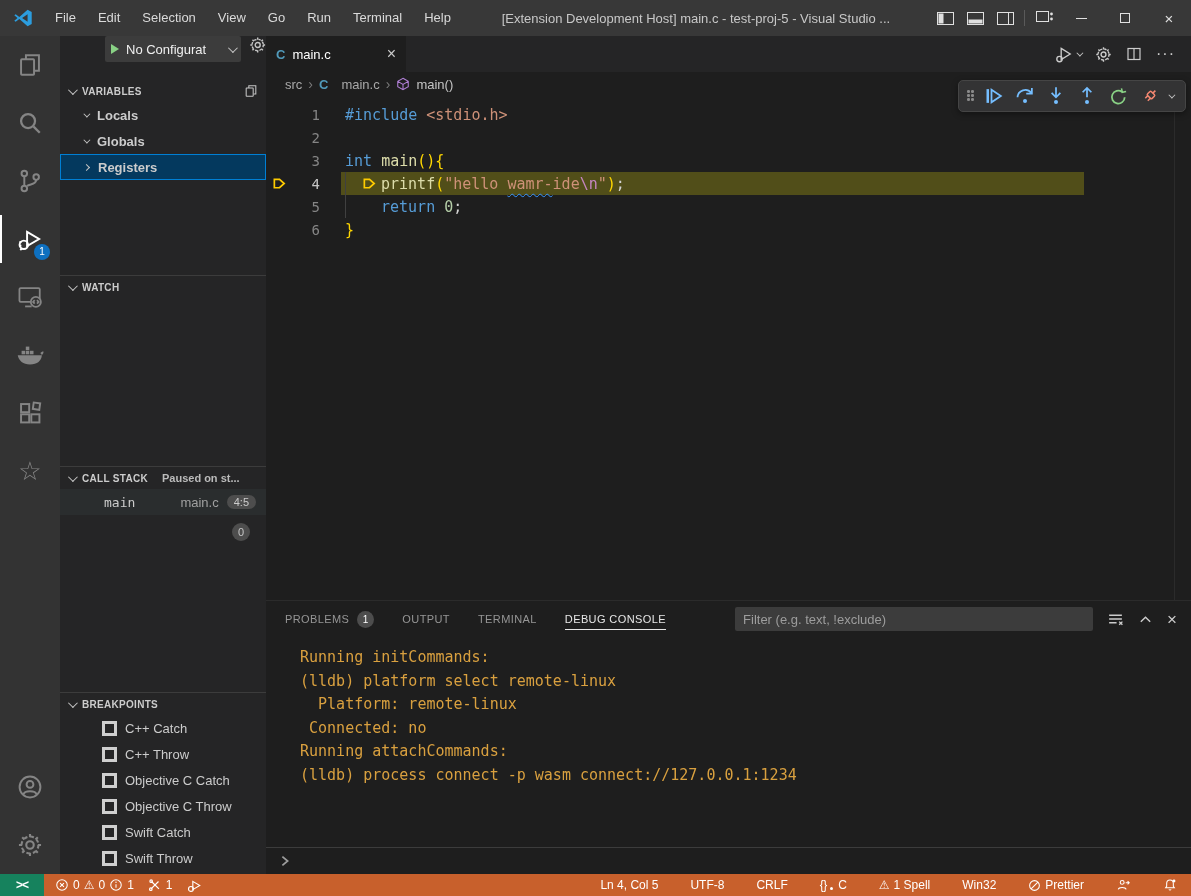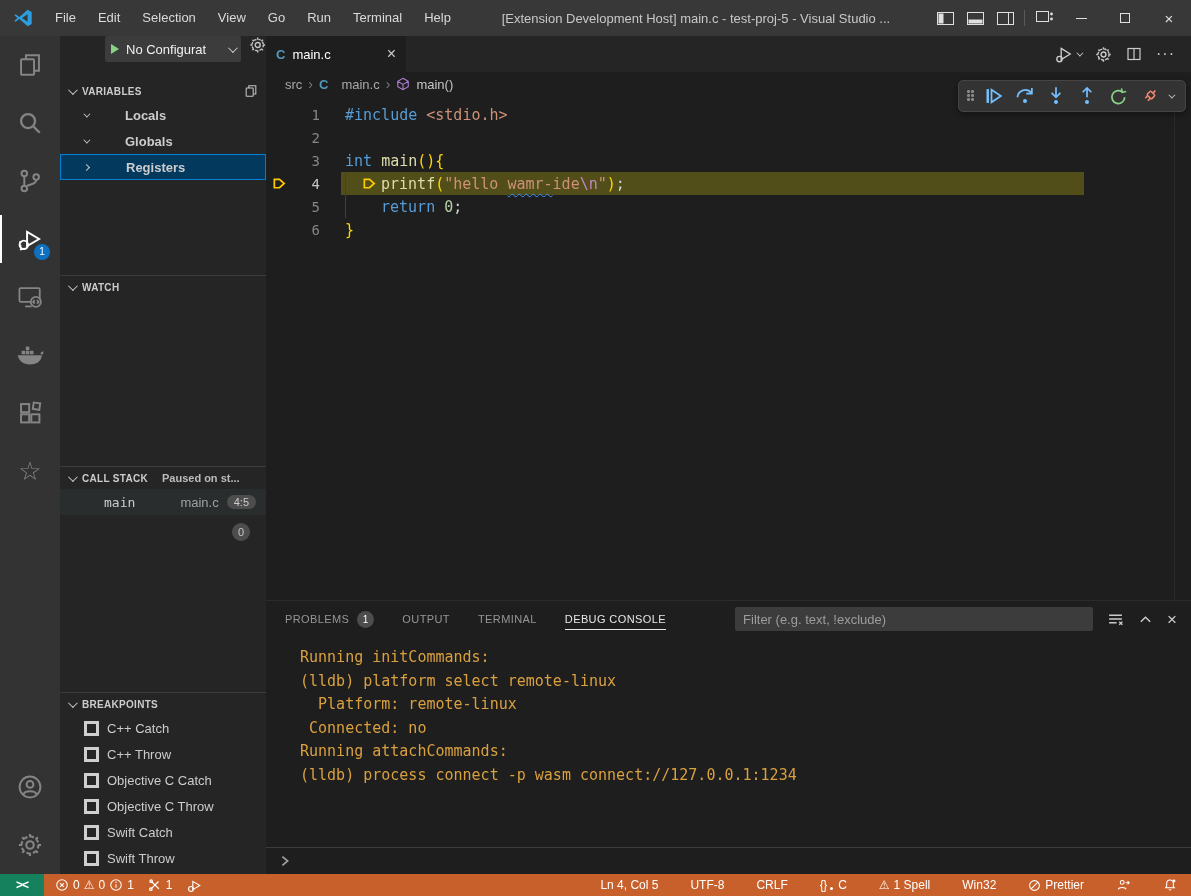--- a/index.html
+++ b/index.html
@@ -45,32 +45,32 @@
   .chev.right { transform:rotate(-45deg); }
   .chev.sm { width:5px; height:5px; }
   .sb-section { border-top:1px solid #3c3c3c; }
   .sb-variables { height:195px; border-top:none; }
   .sb-watch { height:191px; }
   .sb-callstack { height:226px; }
   .sb-breakpoints { flex:1; }
   .sec-header { height:22px; display:flex; align-items:center; padding:0 8px; }
   .sec-title { font-size:10px; font-weight:bold; color:#CCCCCC; margin-left:7px; letter-spacing:.3px; }
   .sec-note { margin-left:14px; font-size:11px; font-weight:bold; color:#BBBBBB; }
-  .tree-row { height:26px; display:flex; align-items:center; padding:0 8px 0 23px; font-size:13px; color:#CCCCCC;gap:28px; }
+  .tree-row { height:26px; display:flex; align-items:center; padding:0 8px 0 23px; font-size:13px; color:#CCCCCC; }
   .tree-row .chev { margin-right:9px; }
   .tree-row.selected { background:var(--sel-bg,#04395E); border:1px solid var(--sel-border,#007FD4); }
   .tree-label { font-weight:bold; }
   .copy-icon { margin-left:auto; }
   .cs-row { height:26px; display:flex; align-items:center; background:#2A2D2E; padding:0 10px 0 44px; }
   .cs-func { font-family:"DejaVu Sans Mono","Liberation Mono",monospace; font-size:13px; color:#CCCCCC; }
   .cs-file { margin-left:auto; color:#A0A0A0; margin-right:8px; }
   .badge-pill { background:#4D4D4D; color:#CCCCCC; border-radius:10px; font-size:11px; padding:1px 7px; }
   .cs-zero { margin:8px 16px 0 auto; width:18px; height:18px; border-radius:50%; background:#4D4D4D;
              color:#C5C5C5; font-size:11px; display:flex; align-items:center; justify-content:center; }
-  .bp-row { height:26px; display:flex; align-items:center; padding-left:24px; }
+  .bp-row { height:26px; display:flex; align-items:center; padding-left:24px;margin-left:18px; }
   .bp-check { width:15px; height:15px; border:3px solid #CFCFCF; background:#252526; margin-right:8px; flex:none; }
 
   
   .editor-col { position:absolute; top:36px; left:266px; right:0; bottom:22px; background:#1E1E1E; }
   .tabbar { height:36px; background:#252526; display:flex; align-items:stretch; }
   .tab { width:140px; background:#1E1E1E; display:flex; align-items:center; padding:0 10px; }
   .file-c-icon { color:#519ABA; font-weight:bold; font-size:13px; margin-right:7px; }
   .tab-label { color:#FFFFFF; font-size:13px; flex:1; }
   .tab-close { color:#CCCCCC; font-size:16px; line-height:1; }
   .editor-actions { margin-left:auto; display:flex; align-items:center; gap:14px; padding-right:16px; color:#CCC; }

